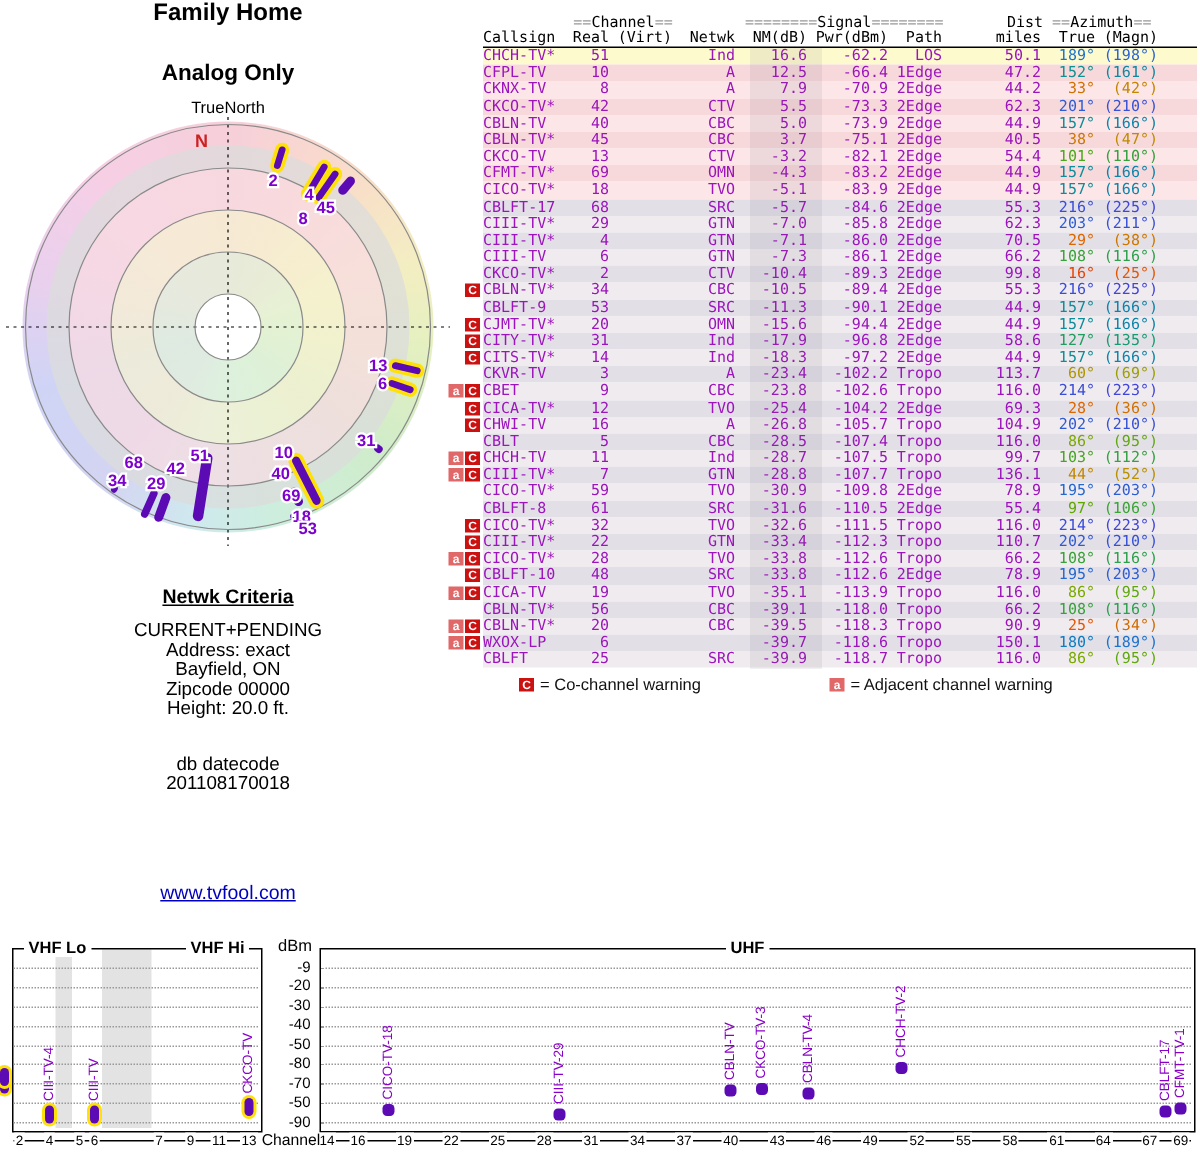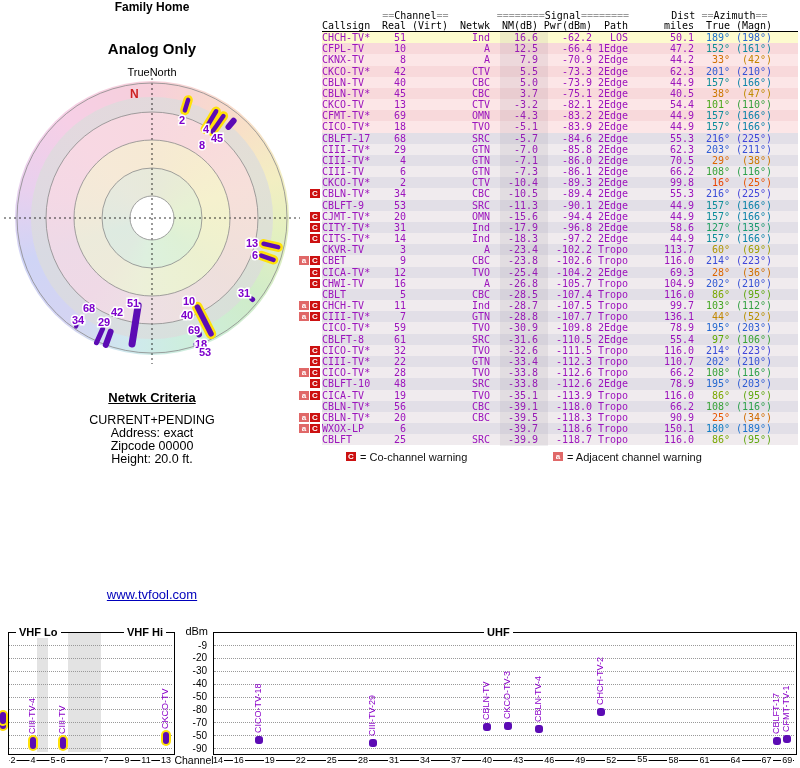--- a/index.html
+++ b/index.html
@@ -1,21 +1,21 @@
 <!DOCTYPE html>
 <html><head>
 <meta charset="utf-8">
 <style>
   html,body{margin:0;padding:0;}
   body{width:800px;height:768px;background:#fff;position:relative;
        font-family:"Liberation Sans",sans-serif;overflow:hidden;}
   .abs{position:absolute;}
   
   .ctr{text-align:center;}
-  #title1{left:0;top:16;width:304px;font-size:12px;font-weight:bold;}
+  #title1{left:0;top:16;width:304px;font-size:16px;font-weight:bold;}
   #title2{left:0;top:40px;width:304px;font-size:15px;font-weight:bold;}
   #truenorth{left:0;top:66px;width:304px;font-size:11px;}
   
   #radarbg{left:15px;top:81px;width:274px;height:274px;}
   #radarbg .disc{position:absolute;border-radius:50%;}
   .conic{left:0;top:0;width:274px;height:274px;
     background:conic-gradient(from 0deg,
       #f6cfda 0deg,#f9ddc9 40deg,#f3eec2 72deg,#e4f0c0 96deg,#cfecca 130deg,
       #cdeedd 165deg,#cfe9ee 190deg,#d4d4f2 218deg,#cfd4f6 252deg,#e8d0ee 282deg,
       #f6cfe6 318deg,#f6cfda 360deg);}
@@ -119,22 +119,27 @@
       <text x="96" y="258" font-size="11" font-weight="bold" fill="#7d00cc" stroke="#ffffff" stroke-width="3" paint-order="stroke" font-family="Liberation Sans, sans-serif">29</text>
       <text x="81" y="244" font-size="11" font-weight="bold" fill="#7d00cc" stroke="#ffffff" stroke-width="3" paint-order="stroke" font-family="Liberation Sans, sans-serif">68</text>
       <text x="70" y="256" font-size="11" font-weight="bold" fill="#7d00cc" stroke="#ffffff" stroke-width="3" paint-order="stroke" font-family="Liberation Sans, sans-serif">34</text>
     </g>
 </svg>
 
 <div class="abs" id="search">
   <div class="head">Netwk Criteria</div>
   <div class="ln">CURRENT+PENDING</div>
   <div class="ln">Address: exact</div>
+  <div class="ln">Bayfield, ON</div>
   <div class="ln">Zipcode 00000</div>
   <div class="ln">Height: 20.0 ft.</div>
+  <div class="dc">
+    <div class="ln">db datecode</div>
+    <div class="ln">201108170018</div>
+  </div>
 </div>
 <div class="abs" id="tvfool"><a>www.tvfool.com</a></div>
 
 <div class="abs mono" id="thdr1"><span class="k">          </span><span class="g">==</span><span class="k">Channel</span><span class="g">==</span><span class="k">        </span><span class="g">========</span><span class="k">Signal</span><span class="g">========</span><span class="k">       </span><span class="k">Dist</span><span class="k"> </span><span class="g">==</span><span class="k">Azimuth</span><span class="g">==</span></div>
 <div class="abs mono" id="thdr2"><span class="f l" style="width: 54px; color: rgb(0, 0, 0); display: inline-block; text-align: left;">Callsign</span><span class="f r" style="width: 30px; color: rgb(0, 0, 0); display: inline-block; text-align: right;">Real</span><span class="f r" style="width: 42px; color: rgb(0, 0, 0); display: inline-block; text-align: right;">(Virt)</span><span class="f r" style="width: 42px; color: rgb(0, 0, 0); display: inline-block; text-align: right;">Netwk</span><span class="f r" style="width: 48px; color: rgb(0, 0, 0); display: inline-block; text-align: right;">NM(dB)</span><span class="f r" style="width: 54px; color: rgb(0, 0, 0); display: inline-block; text-align: right;">Pwr(dBm)</span><span class="f r" style="width: 36px; color: rgb(0, 0, 0); display: inline-block; text-align: right;">Path</span><span class="f r" style="width: 66px; color: rgb(0, 0, 0); display: inline-block; text-align: right;">miles</span><span class="f r" style="width: 36px; color: rgb(0, 0, 0); display: inline-block; text-align: right;">True</span><span class="f r" style="width: 42px; color: rgb(0, 0, 0); display: inline-block; text-align: right;">(Magn)</span></div>
 <div class="abs" id="trows">
     <div class="trow" style="background: rgb(253, 251, 206);"><span class="f mono l" style="width: 54px; text-align: left;">CHCH-TV*</span><span class="f mono r" style="width: 30px; text-align: right;">51</span><span class="f mono r" style="width: 42px; text-align: right;"></span><span class="f mono r" style="width: 42px; text-align: right;">Ind</span><span class="f mono r" style="width: 48px; text-align: right;">16.6</span><span class="f mono r" style="width: 54px; text-align: right;">-62.2</span><span class="f mono r" style="width: 36px; text-align: right;">LOS</span><span class="f mono r" style="width: 66px; text-align: right;">50.1</span><span class="f mono r" style="width: 36px; text-align: right; color: rgb(28, 114, 204);">189°</span><span class="f mono r" style="width: 42px; text-align: right; color: rgb(42, 98, 210);">(198°)</span></div>
     <div class="trow" style="background: rgb(248, 217, 219);"><span class="f mono l" style="width: 54px; text-align: left;">CFPL-TV</span><span class="f mono r" style="width: 30px; text-align: right;">10</span><span class="f mono r" style="width: 42px; text-align: right;"></span><span class="f mono r" style="width: 42px; text-align: right;">A</span><span class="f mono r" style="width: 48px; text-align: right;">12.5</span><span class="f mono r" style="width: 54px; text-align: right;">-66.4</span><span class="f mono r" style="width: 36px; text-align: right;">1Edge</span><span class="f mono r" style="width: 66px; text-align: right;">47.2</span><span class="f mono r" style="width: 36px; text-align: right; color: rgb(15, 144, 144);">152°</span><span class="f mono r" style="width: 42px; text-align: right; color: rgb(13, 136, 160);">(161°)</span></div>
     <div class="trow" style="background: rgb(252, 230, 231);"><span class="f mono l" style="width: 54px; text-align: left;">CKNX-TV</span><span class="f mono r" style="width: 30px; text-align: right;">8</span><span class="f mono r" style="width: 42px; text-align: right;"></span><span class="f mono r" style="width: 42px; text-align: right;">A</span><span class="f mono r" style="width: 48px; text-align: right;">7.9</span><span class="f mono r" style="width: 54px; text-align: right;">-70.9</span><span class="f mono r" style="width: 36px; text-align: right;">2Edge</span><span class="f mono r" style="width: 66px; text-align: right;">44.2</span><span class="f mono r" style="width: 36px; text-align: right; color: rgb(208, 112, 0);">33°</span><span class="f mono r" style="width: 42px; text-align: right; color: rgb(196, 133, 0);">(42°)</span></div>
     <div class="trow" style="background: rgb(248, 217, 219);"><span class="f mono l" style="width: 54px; text-align: left;">CKCO-TV*</span><span class="f mono r" style="width: 30px; text-align: right;">42</span><span class="f mono r" style="width: 42px; text-align: right;"></span><span class="f mono r" style="width: 42px; text-align: right;">CTV</span><span class="f mono r" style="width: 48px; text-align: right;">5.5</span><span class="f mono r" style="width: 54px; text-align: right;">-73.3</span><span class="f mono r" style="width: 36px; text-align: right;">2Edge</span><span class="f mono r" style="width: 66px; text-align: right;">62.3</span><span class="f mono r" style="width: 36px; text-align: right; color: rgb(46, 92, 212);">201°</span><span class="f mono r" style="width: 42px; text-align: right; color: rgb(54, 81, 214);">(210°)</span></div>
@@ -233,21 +238,21 @@
     <div class="abs xnum" style="left: 331.85px; top: 755px;">25</div>
     <div class="abs xnum" style="left: 362.9px; top: 755px;">28</div>
     <div class="abs xnum" style="left: 393.95px; top: 755px;">31</div>
     <div class="abs xnum" style="left: 425px; top: 755px;">34</div>
     <div class="abs xnum" style="left: 456.05px; top: 755px;">37</div>
     <div class="abs xnum" style="left: 487.1px; top: 755px;">40</div>
     <div class="abs xnum" style="left: 518.15px; top: 755px;">43</div>
     <div class="abs xnum" style="left: 549.2px; top: 755px;">46</div>
     <div class="abs xnum" style="left: 580.25px; top: 755px;">49</div>
     <div class="abs xnum" style="left: 611.3px; top: 755px;">52</div>
-    <div class="abs xnum" style="left: 642.35px; top: 755px; font-family: Liberation Mono, monospace;">55</div>
+    <div class="abs xnum" style="left: 642.35px; top: 755px;">55</div>
     <div class="abs xnum" style="left: 673.4px; top: 755px;">58</div>
     <div class="abs xnum" style="left: 704.45px; top: 755px;">61</div>
     <div class="abs xnum" style="left: 735.5px; top: 755px;">64</div>
     <div class="abs xnum" style="left: 766.55px; top: 755px;">67</div>
     <div class="abs xnum" style="left: 787.25px; top: 755px;">69</div>
   </div>
 <div class="abs" id="chanlab">Channel</div>
 <div id="bmarks">
     <div class="abs cmark vhf" style="left: 30px; top: 736.85px; width: 6px; height: 12px;"></div>
     <div class="abs clabel" style="left: 38px; top: 722.85px;">CIII-TV-4</div>

